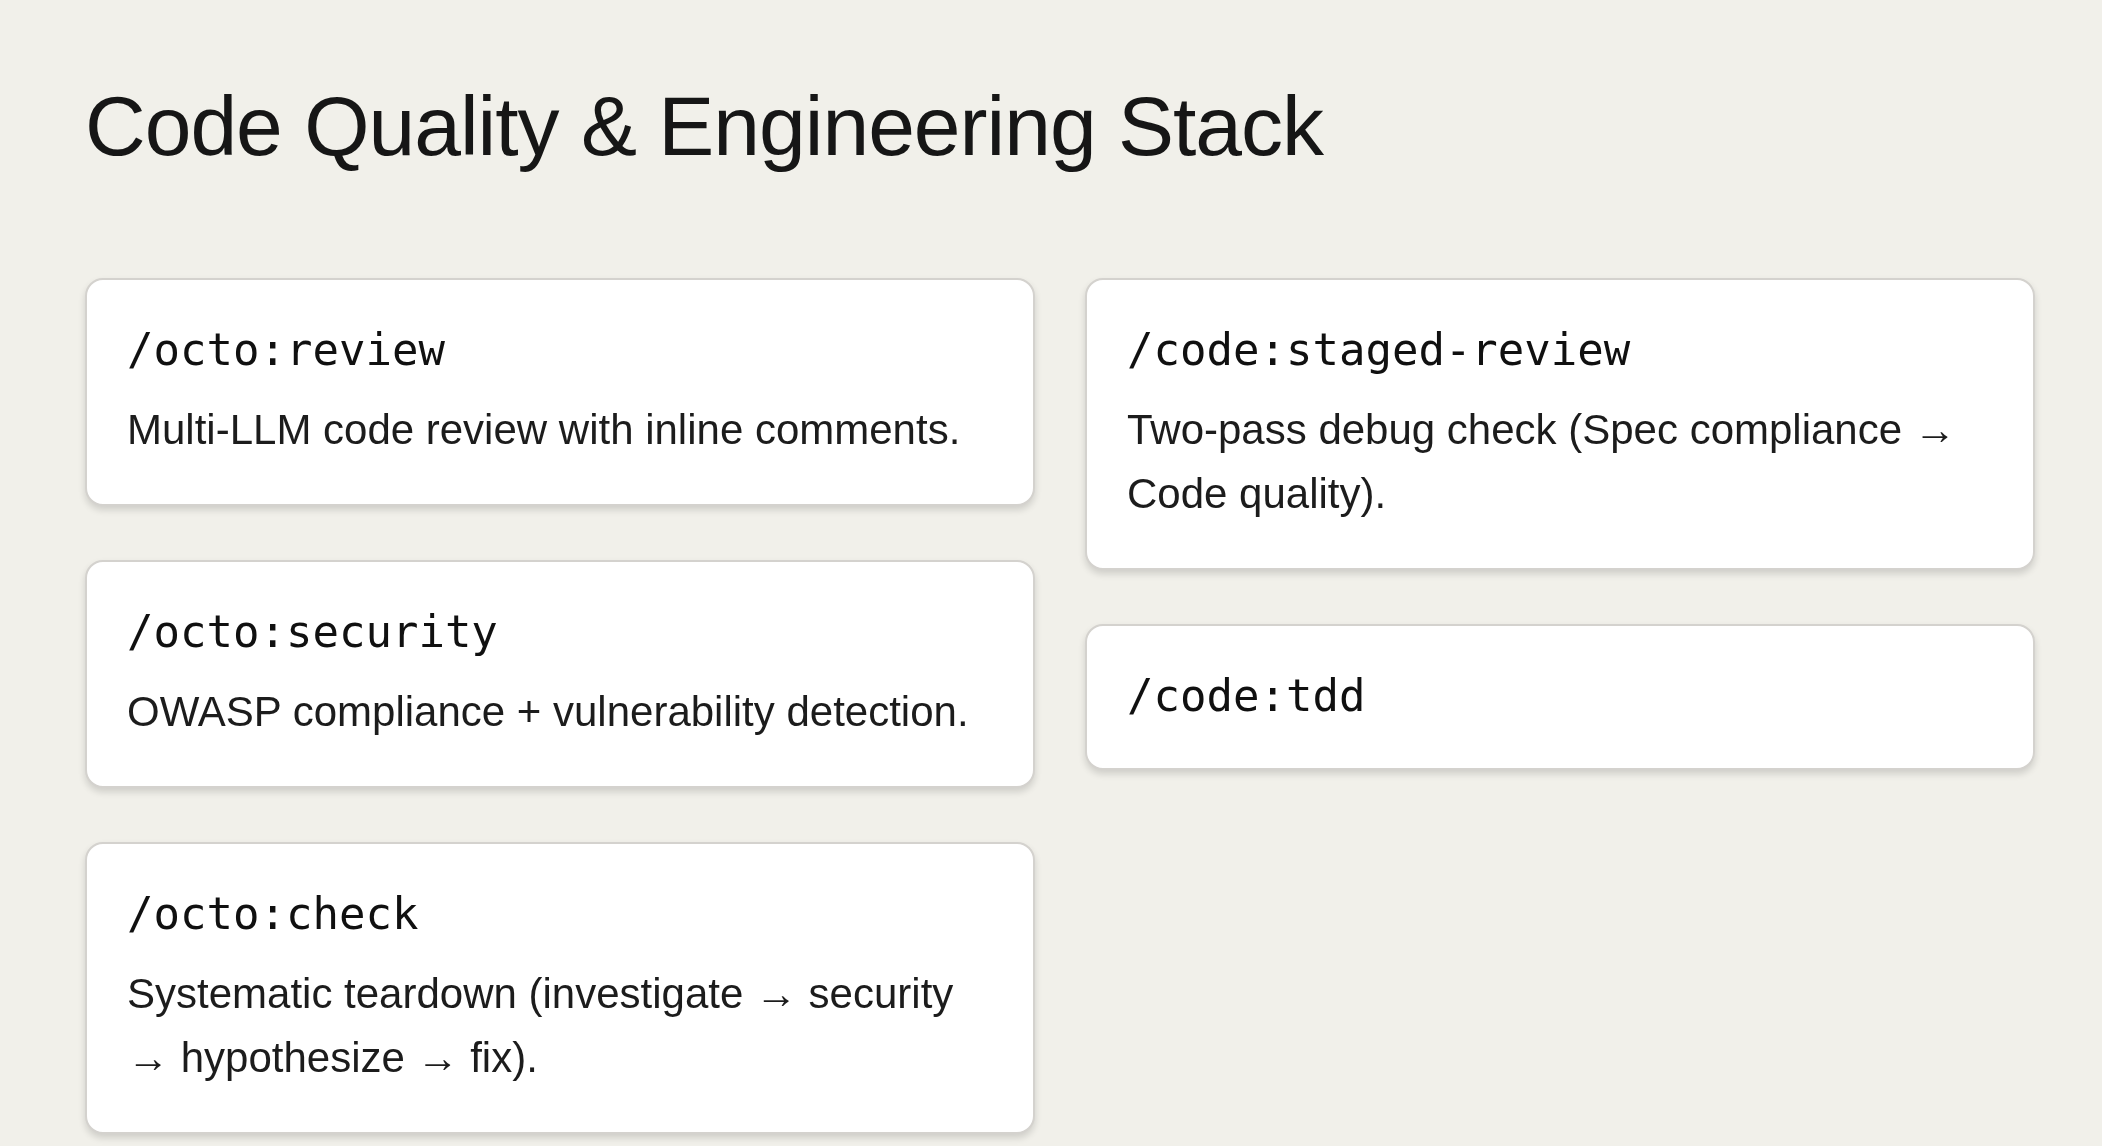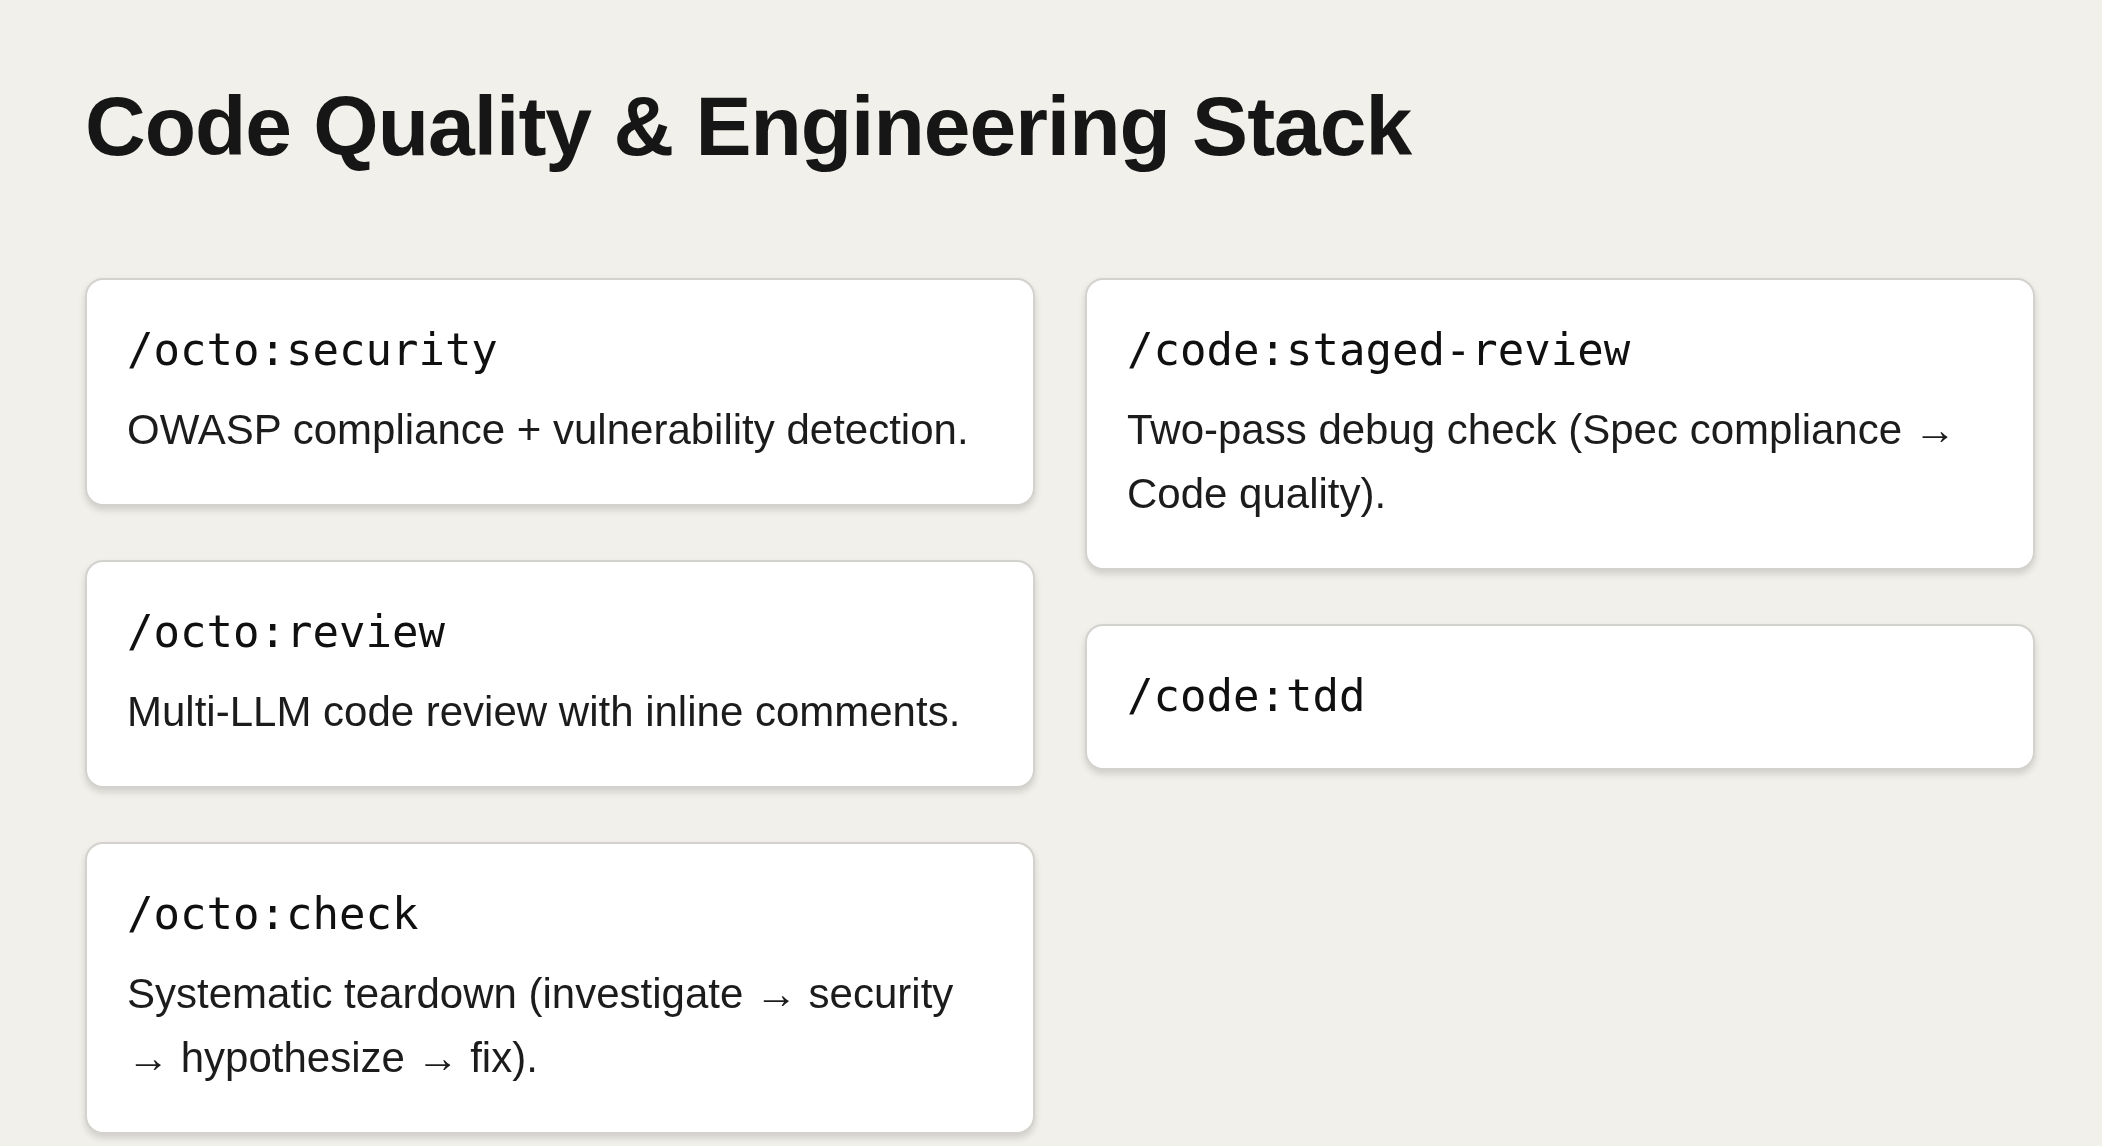--- a/index.html
+++ b/index.html
@@ -19,21 +19,21 @@
     width: 2102px;
     height: 1146px;
   }
   .page-title {
     position: absolute;
     left: 85px;
     top: 84px;
     margin: 0;
     font-size: 84px;
     line-height: 1.0;
-    font-weight: 700;
+    font-weight: 400;
     letter-spacing: -1px;
     color: #161616;
     white-space: nowrap;
   }
   .card-grid {
     position: absolute;
     left: 85px;
     top: 278px;
     display: flex;
     gap: 50px;
@@ -75,27 +75,27 @@
 
 <div class="page">
 
   <h1 class="page-title">Code Quality &amp; Engineering Stack</h1>
 
   <div class="card-grid">
 
     <div class="card-column">
 
       <div class="card">
-        <div class="card-command">/octo:security</div>
-        <div class="card-description">OWASP compliance + vulnerability detection.</div>
+        <div class="card-command">/octo:review</div>
+        <div class="card-description">Multi-LLM code review with inline comments.</div>
       </div>
 
       <div class="card">
-        <div class="card-command">/octo:review</div>
-        <div class="card-description">Multi-LLM code review with inline comments.</div>
+        <div class="card-command">/octo:security</div>
+        <div class="card-description">OWASP compliance + vulnerability detection.</div>
       </div>
 
       <div class="card">
         <div class="card-command">/octo:check</div>
         <div class="card-description">Systematic teardown (investigate → security → hypothesize → fix).</div>
       </div>
 
     </div>
 
     <div class="card-column">

